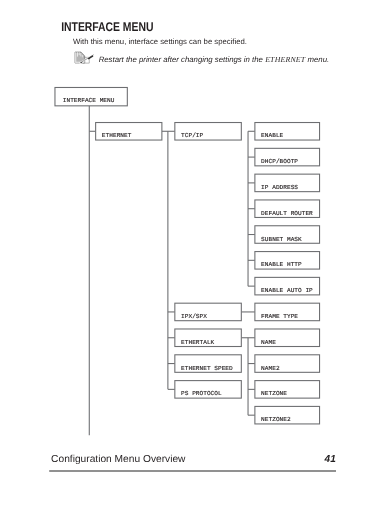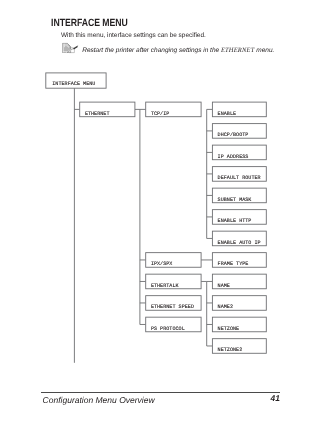--- a/index.html
+++ b/index.html
@@ -7,22 +7,22 @@
        -webkit-font-smoothing:antialiased;text-rendering:geometricPrecision;}
   .page{position:absolute;inset:0;}
   #title{position:absolute;left:51.3px;top:17.1px;font-size:10.5px;font-weight:bold;color:#231f20;letter-spacing:-0.04px;transform:scaleX(0.828);transform-origin:0 0;white-space:nowrap;}
   #intro{position:absolute;left:60.9px;top:31.9px;font-size:6.45px;color:#231f20;white-space:nowrap;}
   #note{position:absolute;left:82.2px;top:46.5px;font-size:6.5px;color:#231f20;font-style:italic;white-space:nowrap;}
   .mono{font-family:"Liberation Serif",serif;font-style:italic;letter-spacing:0.17px;}
   #noteicon{position:absolute;left:62.0px;top:43.0px;width:17px;height:11px;overflow:visible;}
   #diagram{position:absolute;left:0;top:0;width:300px;height:425px;}
   .nodetext{font-family:"Liberation Mono",monospace;font-size:5.1px;fill:#231f20;letter-spacing:0.02px;stroke:#231f20;stroke-width:0.11px;paint-order:stroke;}
   #footrule{position:absolute;left:41.2px;top:391.6px;width:239px;height:0.9px;background:#4a4a4a;}
-  #footleft{position:absolute;left:42.6px;top:395.0px;font-size:8.5px;font-style:italic;color:#231f20;white-space:nowrap;}
-  #footpage{position:absolute;left:270.5px;top:393px;font-size:8.4px;font-style:italic;font-weight:bold;color:#231f20;}
+  #footleft{position:absolute;left:42.6px;top:377px;font-size:8.5px;color:#231f20;white-space:nowrap;}
+  #footpage{position:absolute;left:270.5px;top:377px;font-size:8.4px;font-style:italic;font-weight:bold;color:#231f20;}
 </style>
 </head>
 <body>
 
 <div class="page">
   <div id="title">INTERFACE MENU</div>
   <div id="intro">With this menu, interface settings can be specified.</div>
   <svg id="noteicon" viewBox="0 0 170 110">
     <g>
       <path d="M70 48 L124 48 L124 96 L70 96 Z" fill="#ffffff" stroke="#8c8c8c" stroke-width="5"></path>

